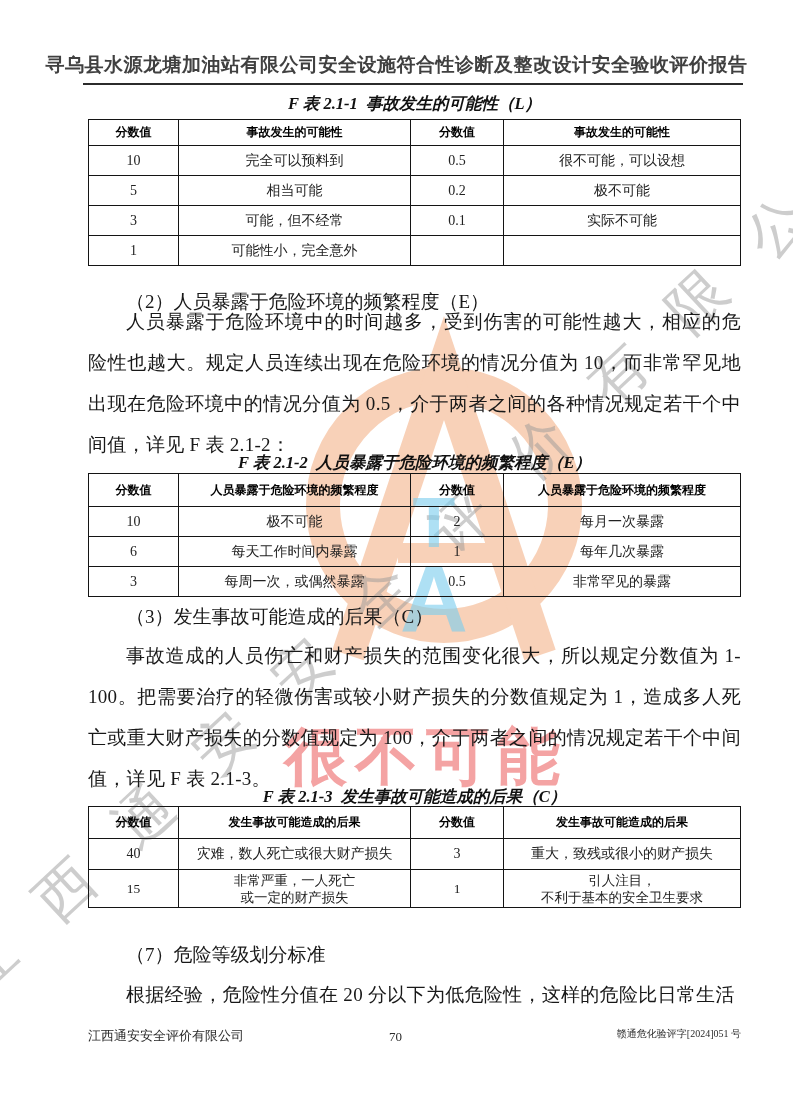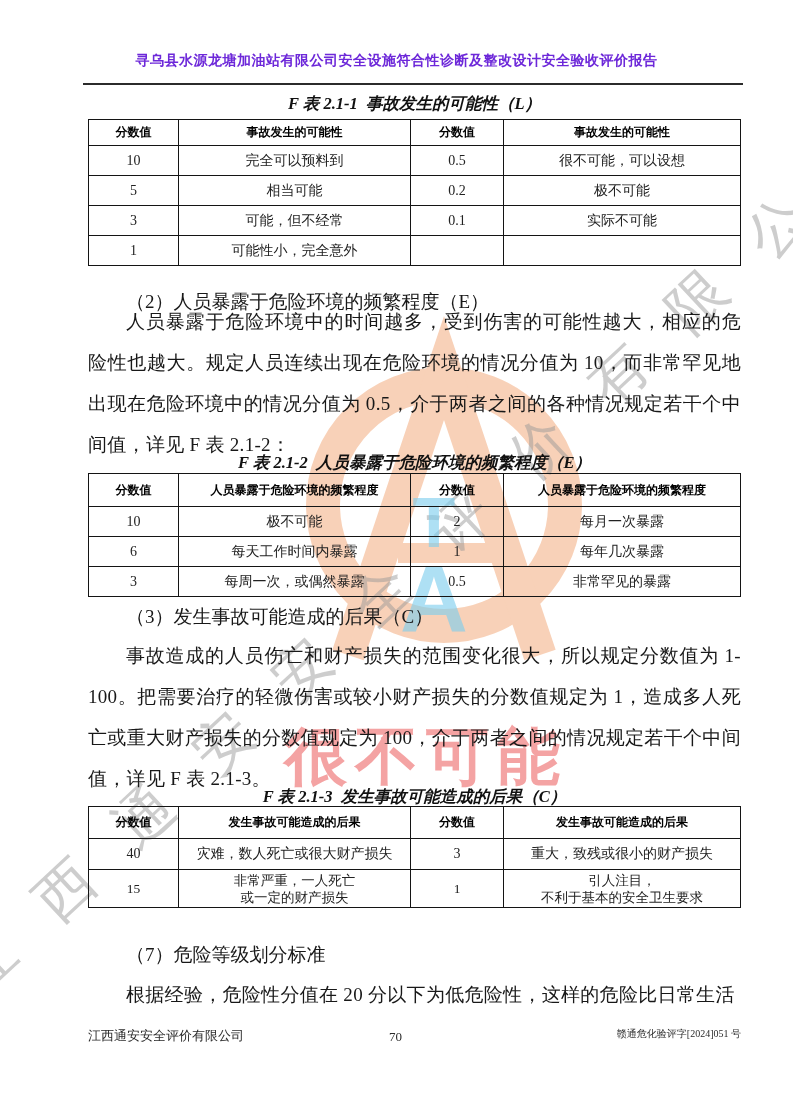--- a/index.html
+++ b/index.html
@@ -19,21 +19,21 @@
   .wm-blue{position:absolute;left:376px;top:490px;width:116px;text-align:center;
     color:rgba(125,205,238,.62);font-family:"Liberation Sans","DejaVu Sans",sans-serif;font-weight:bold;}
   .wm-blue .t{display:block;font-size:70px;line-height:66px;}
   .wm-blue .a{display:block;font-size:94px;line-height:88px;}
   .wm-red{position:absolute;left:284px;top:714px;font-size:63px;letter-spacing:8px;
     font-weight:bold;white-space:nowrap;color:rgba(235,88,88,.55);
     font-family:"Liberation Sans","DejaVu Sans",sans-serif;}
   
   .content{position:absolute;left:0;top:0;width:793px;height:1120px;z-index:1;}
   .doc-title{position:absolute;top:52px;left:0;width:793px;text-align:center;
-    font-size:14px;font-weight:600;letter-spacing:.5px;color:#6d28d9;}
+    font-size:19px;font-weight:600;letter-spacing:.5px;color:#404040;}
   .header-rule{position:absolute;top:83px;left:83px;width:660px;border-top:2px solid #2b2b2b;}
   .caption{position:absolute;left:88px;width:653px;text-align:center;
     font-size:16.5px;font-weight:bold;color:#111;white-space:pre;font-style:italic;}
   .cap1{top:93px;} .cap2{top:452px;} .cap3{top:786px;}
   .doc-table{position:absolute;left:88px;width:653px;border-collapse:collapse;
     table-layout:fixed;background:transparent;}
   .t1{top:119px;} .t2{top:473px;} .t3{top:806px;}
   .doc-table th,.doc-table td{border:1.5px solid #141414;text-align:center;
     vertical-align:middle;padding:0 2px;white-space:pre-line;overflow:hidden;}
   .doc-table th{font-size:12px;font-weight:bold;color:#000;}

